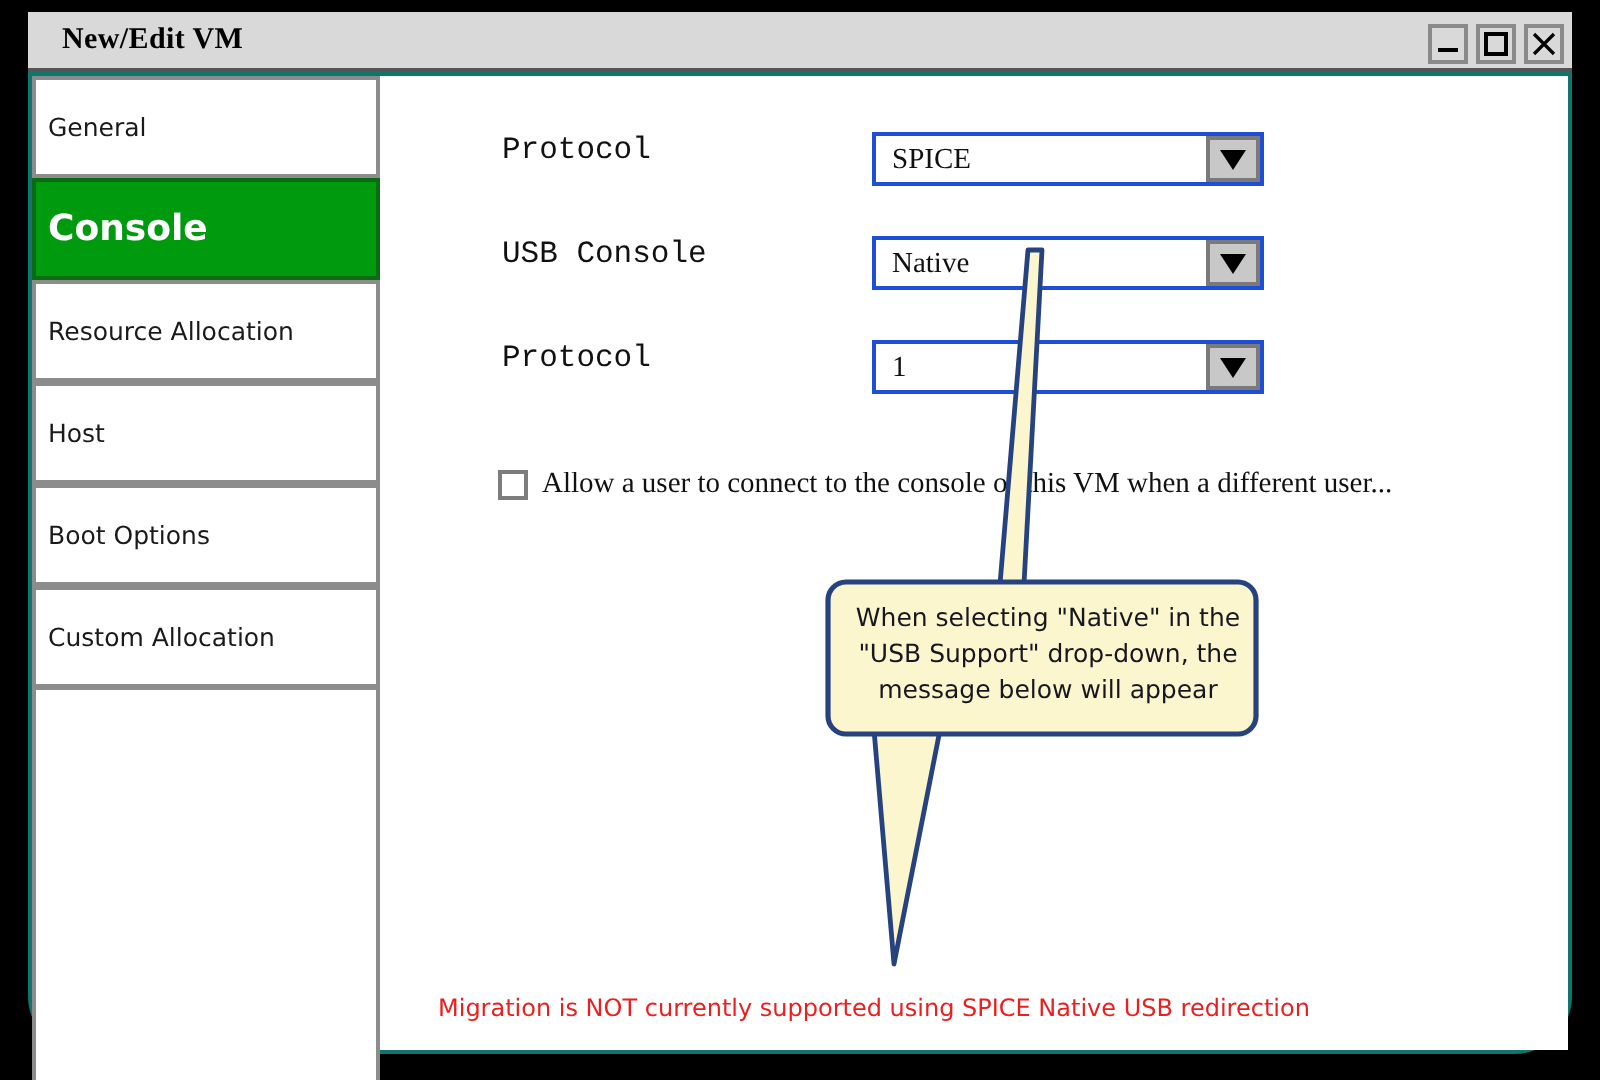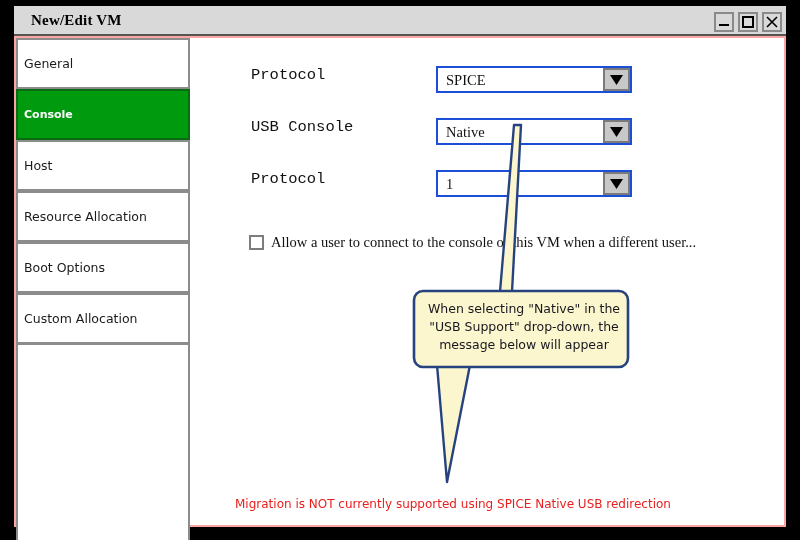--- a/index.html
+++ b/index.html
@@ -21,22 +21,23 @@
     background: #000000;
   }
 
   
   #window {
     position: absolute;
     left: 14px;
     top: 6px;
     width: 772px;
     height: 521px;
-    background: #fca5a5;
-    box-sizing: border-box;
+    background: #0f766e;
+    box-sizing: border-box;
+    border-radius: 29px;
   }
 
   
   #titlebar {
     position: absolute;
     left: 0;
     top: 0;
     width: 772px;
     height: 30px;
     background: #d9d9d9;
@@ -95,21 +96,21 @@
     font-size: 12.5px;
     color: #1a1a1a;
   }
   .side-item.active {
     background: #009A0E;
     border-color: #0b6b12;
   }
   .side-item.active .side-label {
     color: #ffffff;
     font-weight: bold;
-    font-size: 11px;
+    font-size: 18px;
   }
   #side-filler {
     width: 174px;
     height: 222px;
     background: #ffffff;
     border: 2px solid #8c8c8c;
     border-top: none;
     box-sizing: border-box;
     margin-top: -1px;
   }
@@ -193,21 +194,21 @@
     margin-left: 7px;
     font-family: "Liberation Serif", serif;
     font-size: 14.5px;
     color: #111111;
     white-space: nowrap;
   }
 
   
   #warning-msg {
     position: absolute;
-    left: 45px;
+    left: 29px;
     top: 459px;
     font-family: "DejaVu Sans", sans-serif;
     font-size: 12px;
     color: #e8201f;
     white-space: nowrap;
   }
 
   
   #annotation-layer {
     position: absolute;
@@ -258,24 +259,24 @@
     </div>
 
     <div id="sidebar">
       <div class="side-item">
         <span class="side-label">General</span>
       </div>
       <div class="side-item active">
         <span class="side-label">Console</span>
       </div>
       <div class="side-item">
+        <span class="side-label">Resource Allocation</span>
+      </div>
+      <div class="side-item">
         <span class="side-label">Host</span>
-      </div>
-      <div class="side-item">
-        <span class="side-label">Resource Allocation</span>
       </div>
       <div class="side-item">
         <span class="side-label">Boot Options</span>
       </div>
       <div class="side-item">
         <span class="side-label">Custom Allocation</span>
       </div>
       <div id="side-filler"></div>
     </div>
 

